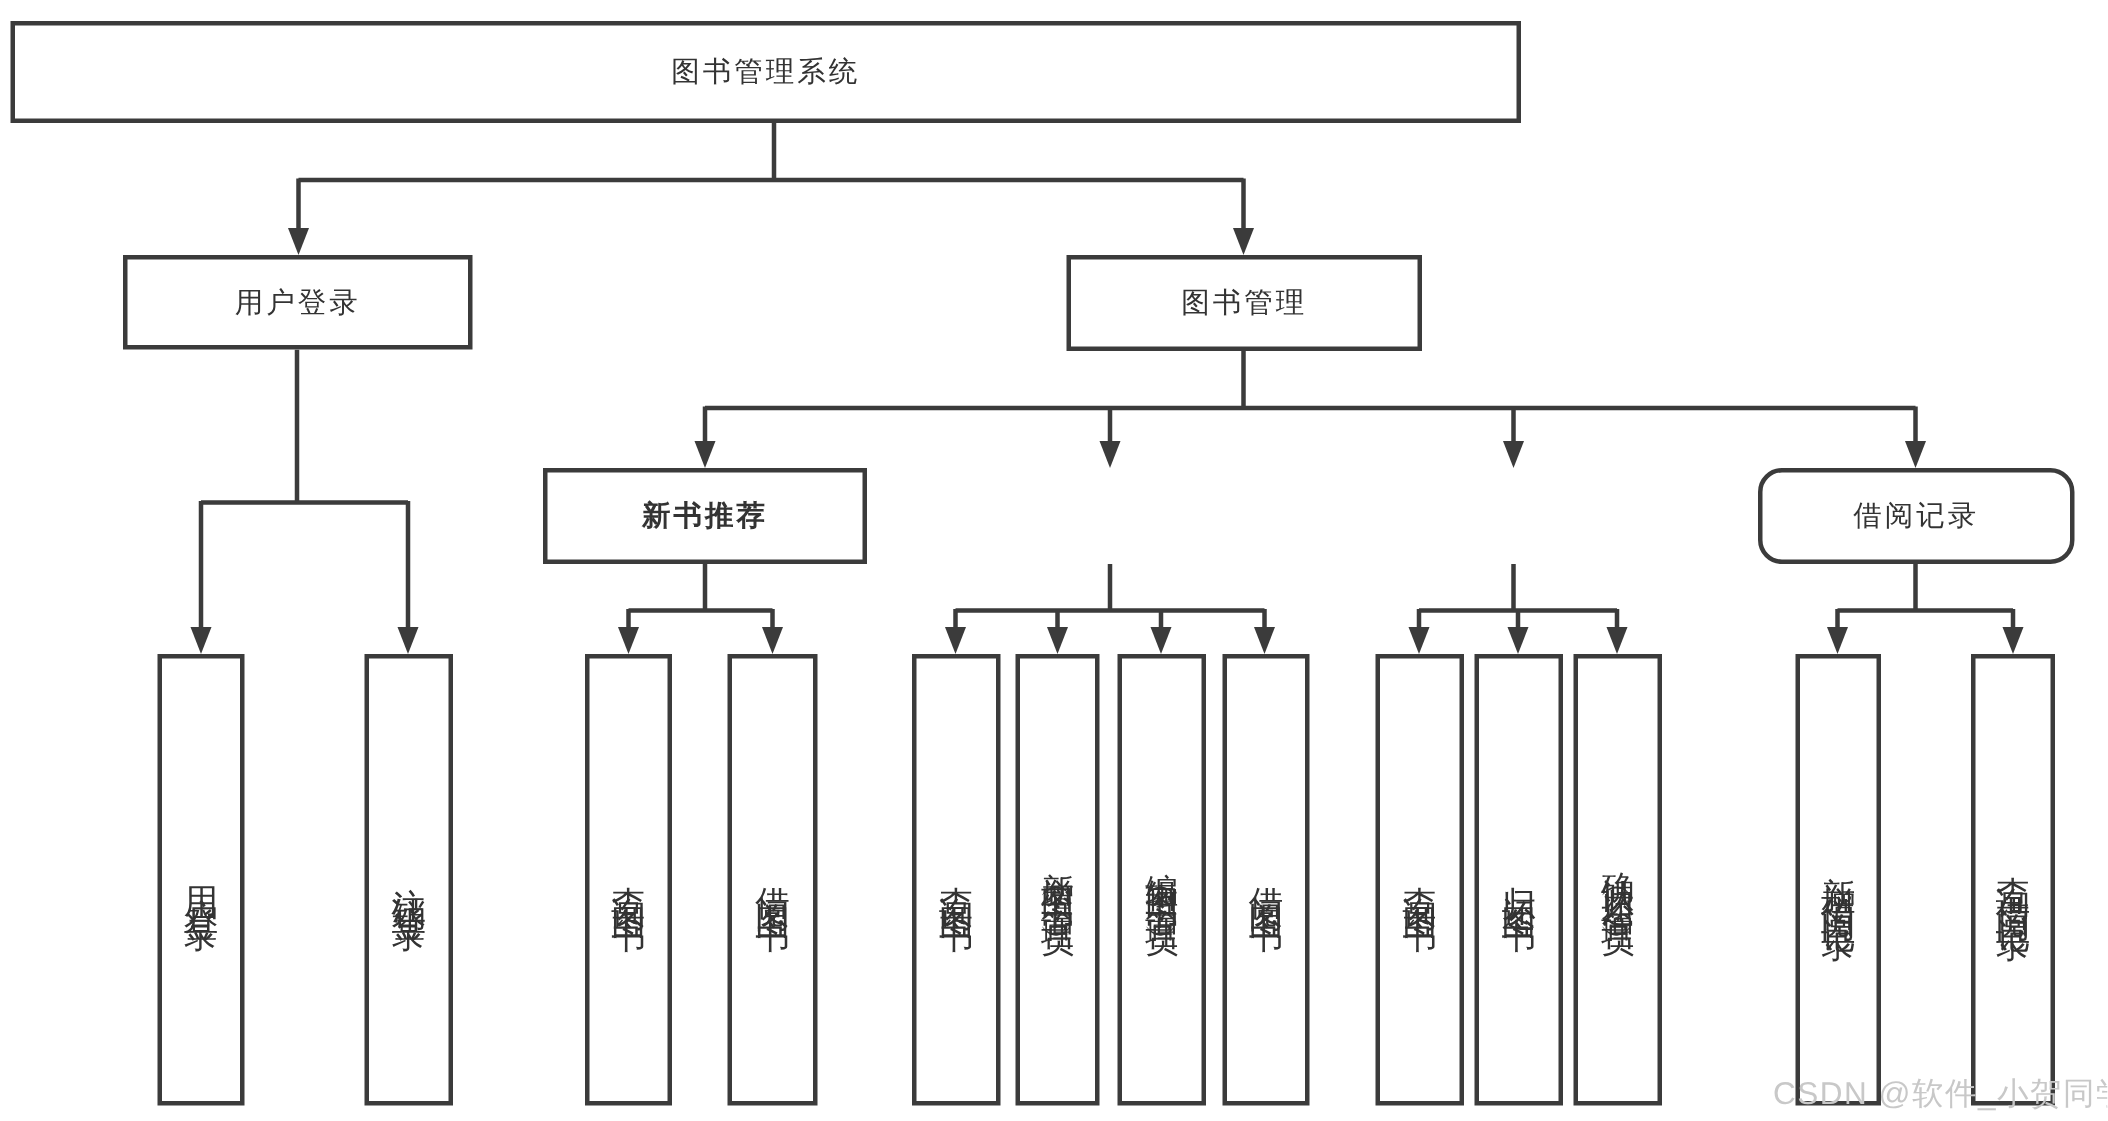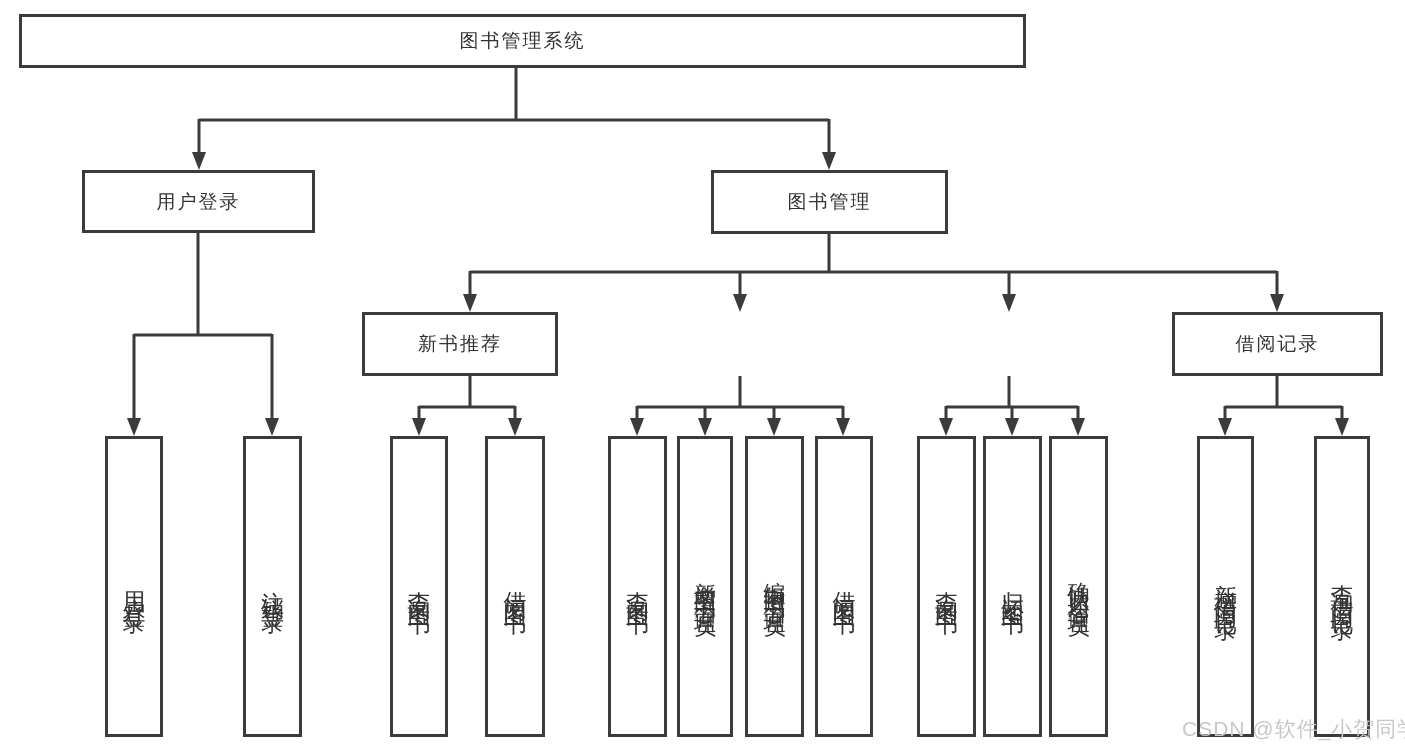--- a/index.html
+++ b/index.html
@@ -105,27 +105,27 @@
       <polygon points="767,418 781,418 774,436"></polygon>
       <polygon points="836,418 850,418 843,436"></polygon>
       <polygon points="939,418 953,418 946,436"></polygon>
       <polygon points="1005,418 1019,418 1012,436"></polygon>
       <polygon points="1071,418 1085,418 1078,436"></polygon>
       <polygon points="1218,418 1232,418 1225,436"></polygon>
       <polygon points="1335,418 1349,418 1342,436"></polygon>
     </g>
   </svg>
 
-  <div class="node hnode" style="left:19px; top:14px; width:1007px; height:54px;text-align:right;">图书管理系统</div>
+  <div class="node hnode" style="left:7px; top:14px; width:1007px; height:68px;text-align:right;">图书管理系统</div>
 
   <div class="node hnode" style="left:82px; top:170px; width:233px; height:63px;">用户登录</div>
   <div class="node hnode" style="left:711px; top:170px; width:237px; height:64px;">图书管理</div>
 
-  <div class="node hnode" style="left:362px; top:312px; width:196px; height:64px;">新书推荐</div>
-  <div class="node hnode" style="left:1172px; top:312px; width:211px; height:64px;">借阅记录</div>
+  <div class="node hnode" style="left:362px; top:312px; width:216px; height:64px;font-weight:bold;">新书推荐</div>
+  <div class="node hnode" style="left:1172px; top:312px; width:211px; height:64px;border-radius:16px;">借阅记录</div>
 
   <div class="node vnode" style="left:105px; top:436px; width:58px; height:301px;">用户登录</div>
   <div class="node vnode" style="left:243px; top:436px; width:59px; height:301px;">注销登录</div>
 
   <div class="node vnode" style="left:390px; top:436px; width:58px; height:301px;">查询图书</div>
   <div class="node vnode" style="left:485px; top:436px; width:60px; height:301px;">借阅图书</div>
 
   <div class="node vnode" style="left:608px; top:436px; width:59px; height:301px;">查询图书</div>
   <div class="node vnode tight" style="left:677px; top:436px; width:56px; height:301px;">新增图书（管理员）</div>
   <div class="node vnode tight" style="left:745px; top:436px; width:59px; height:301px;">编辑图书（管理员）</div>

